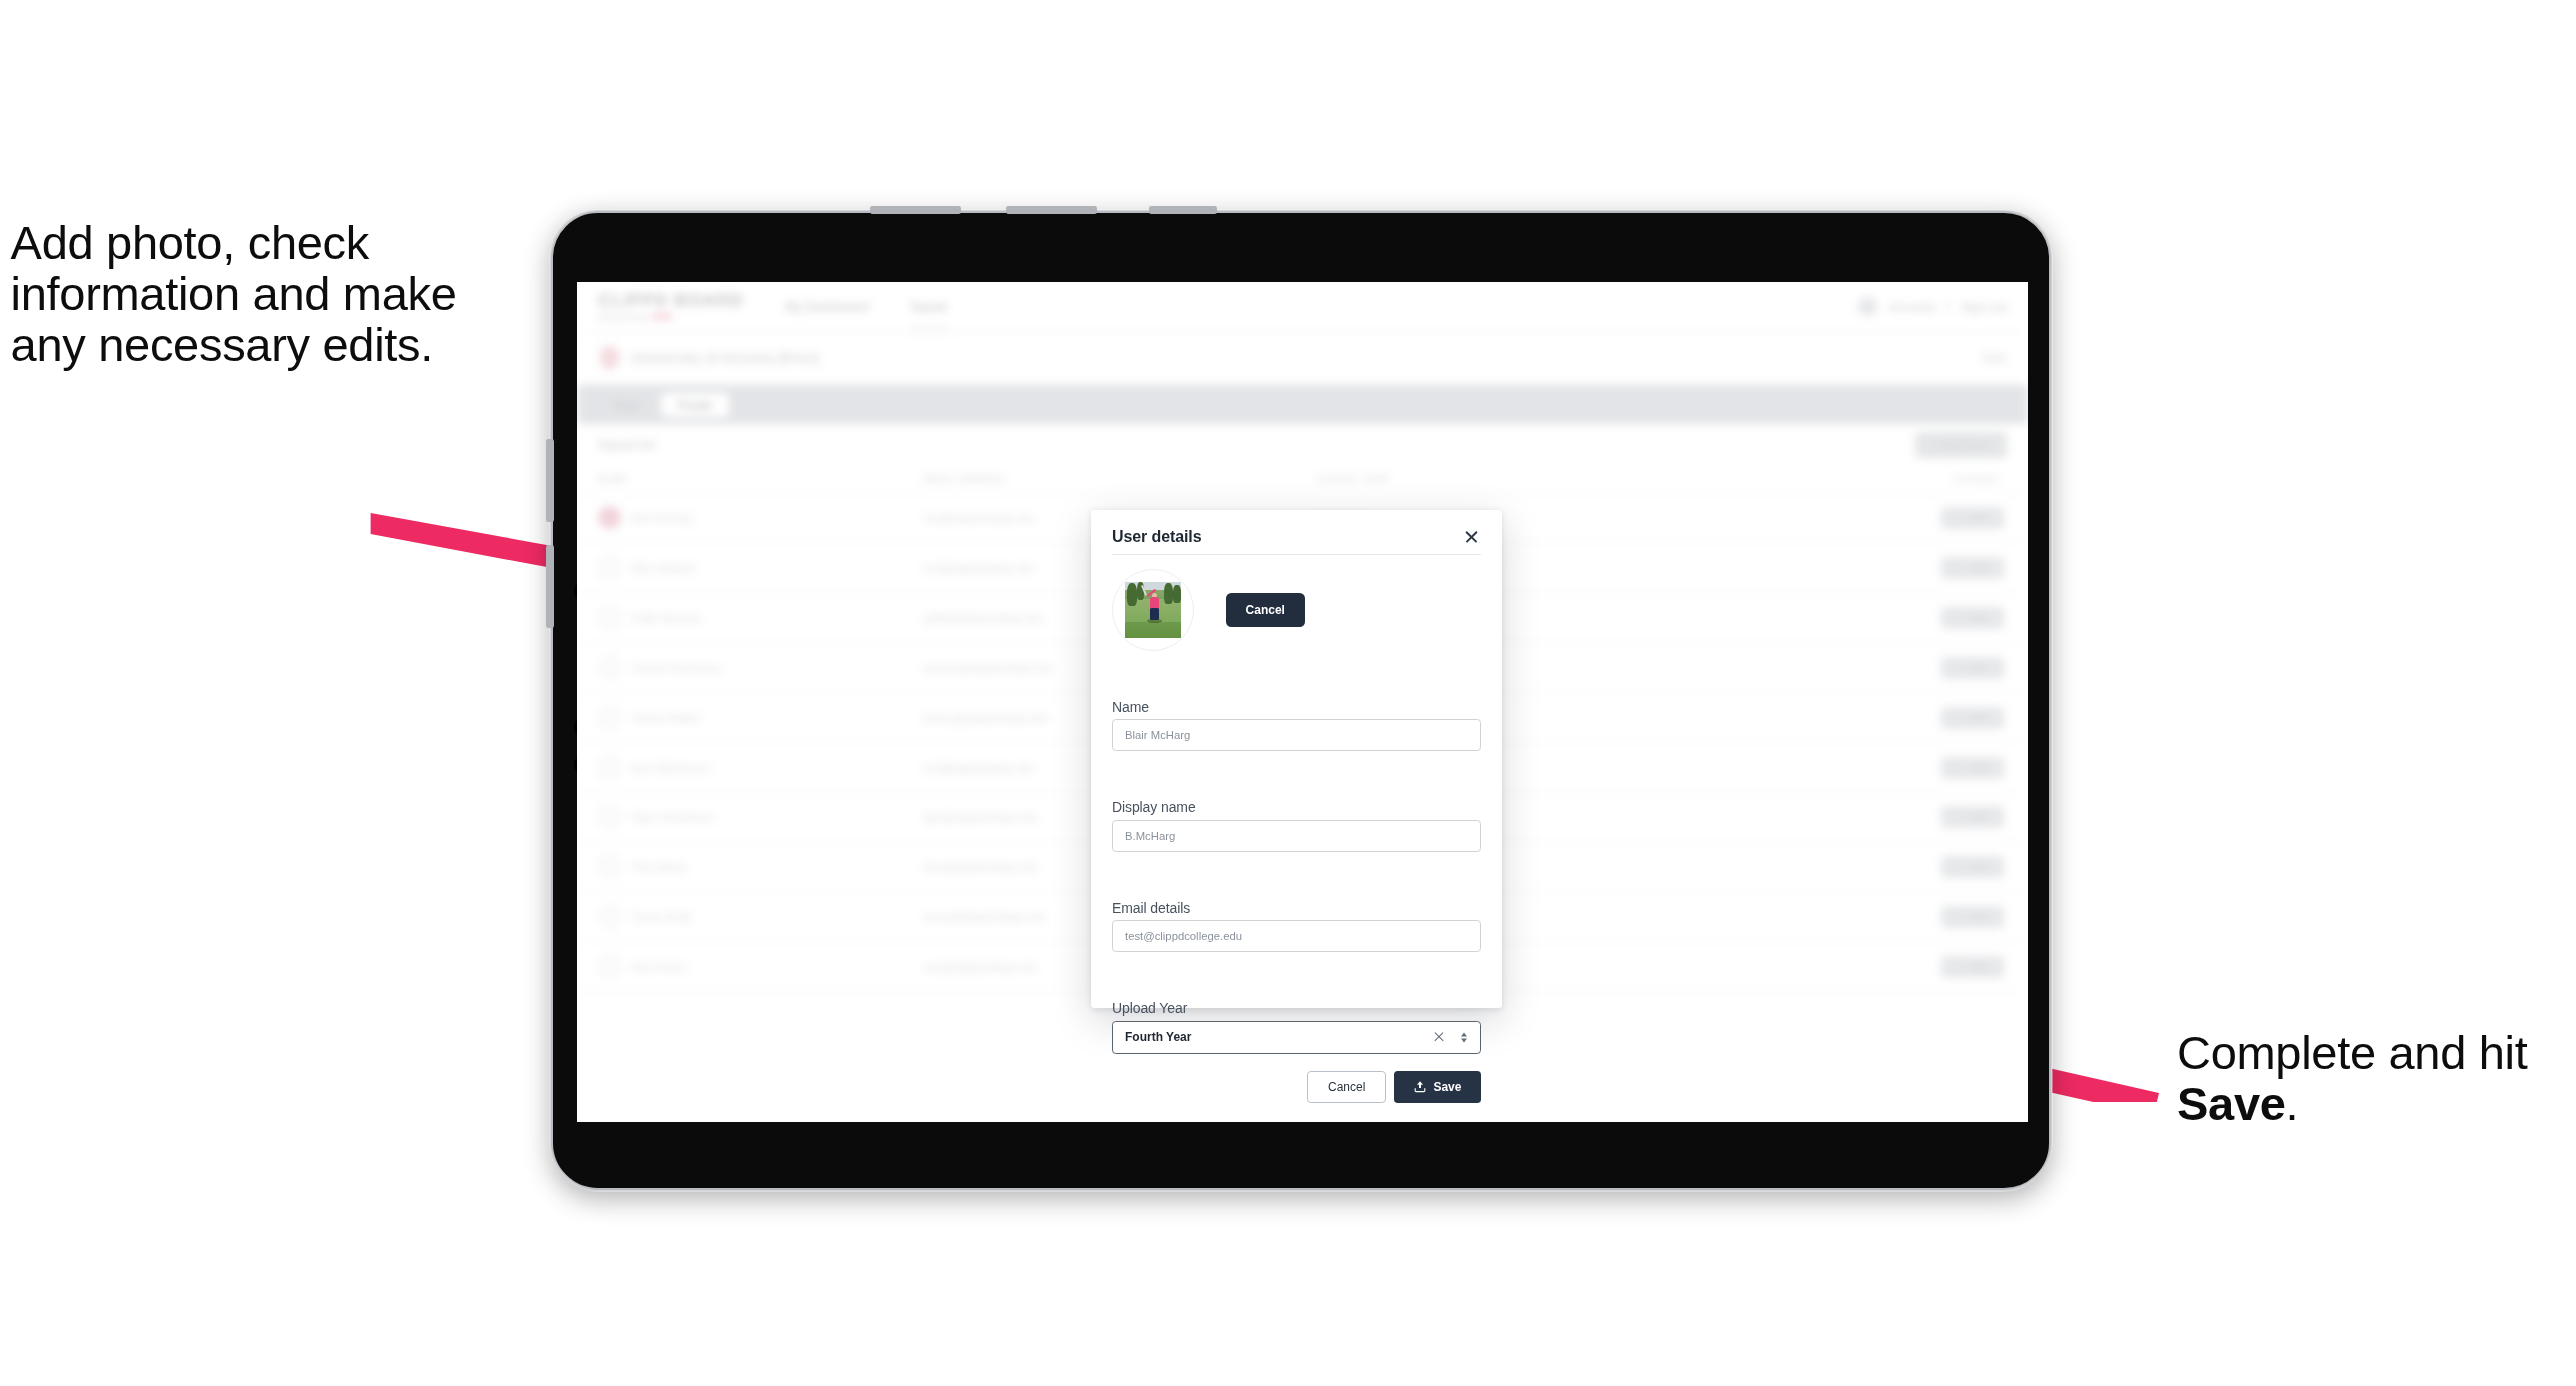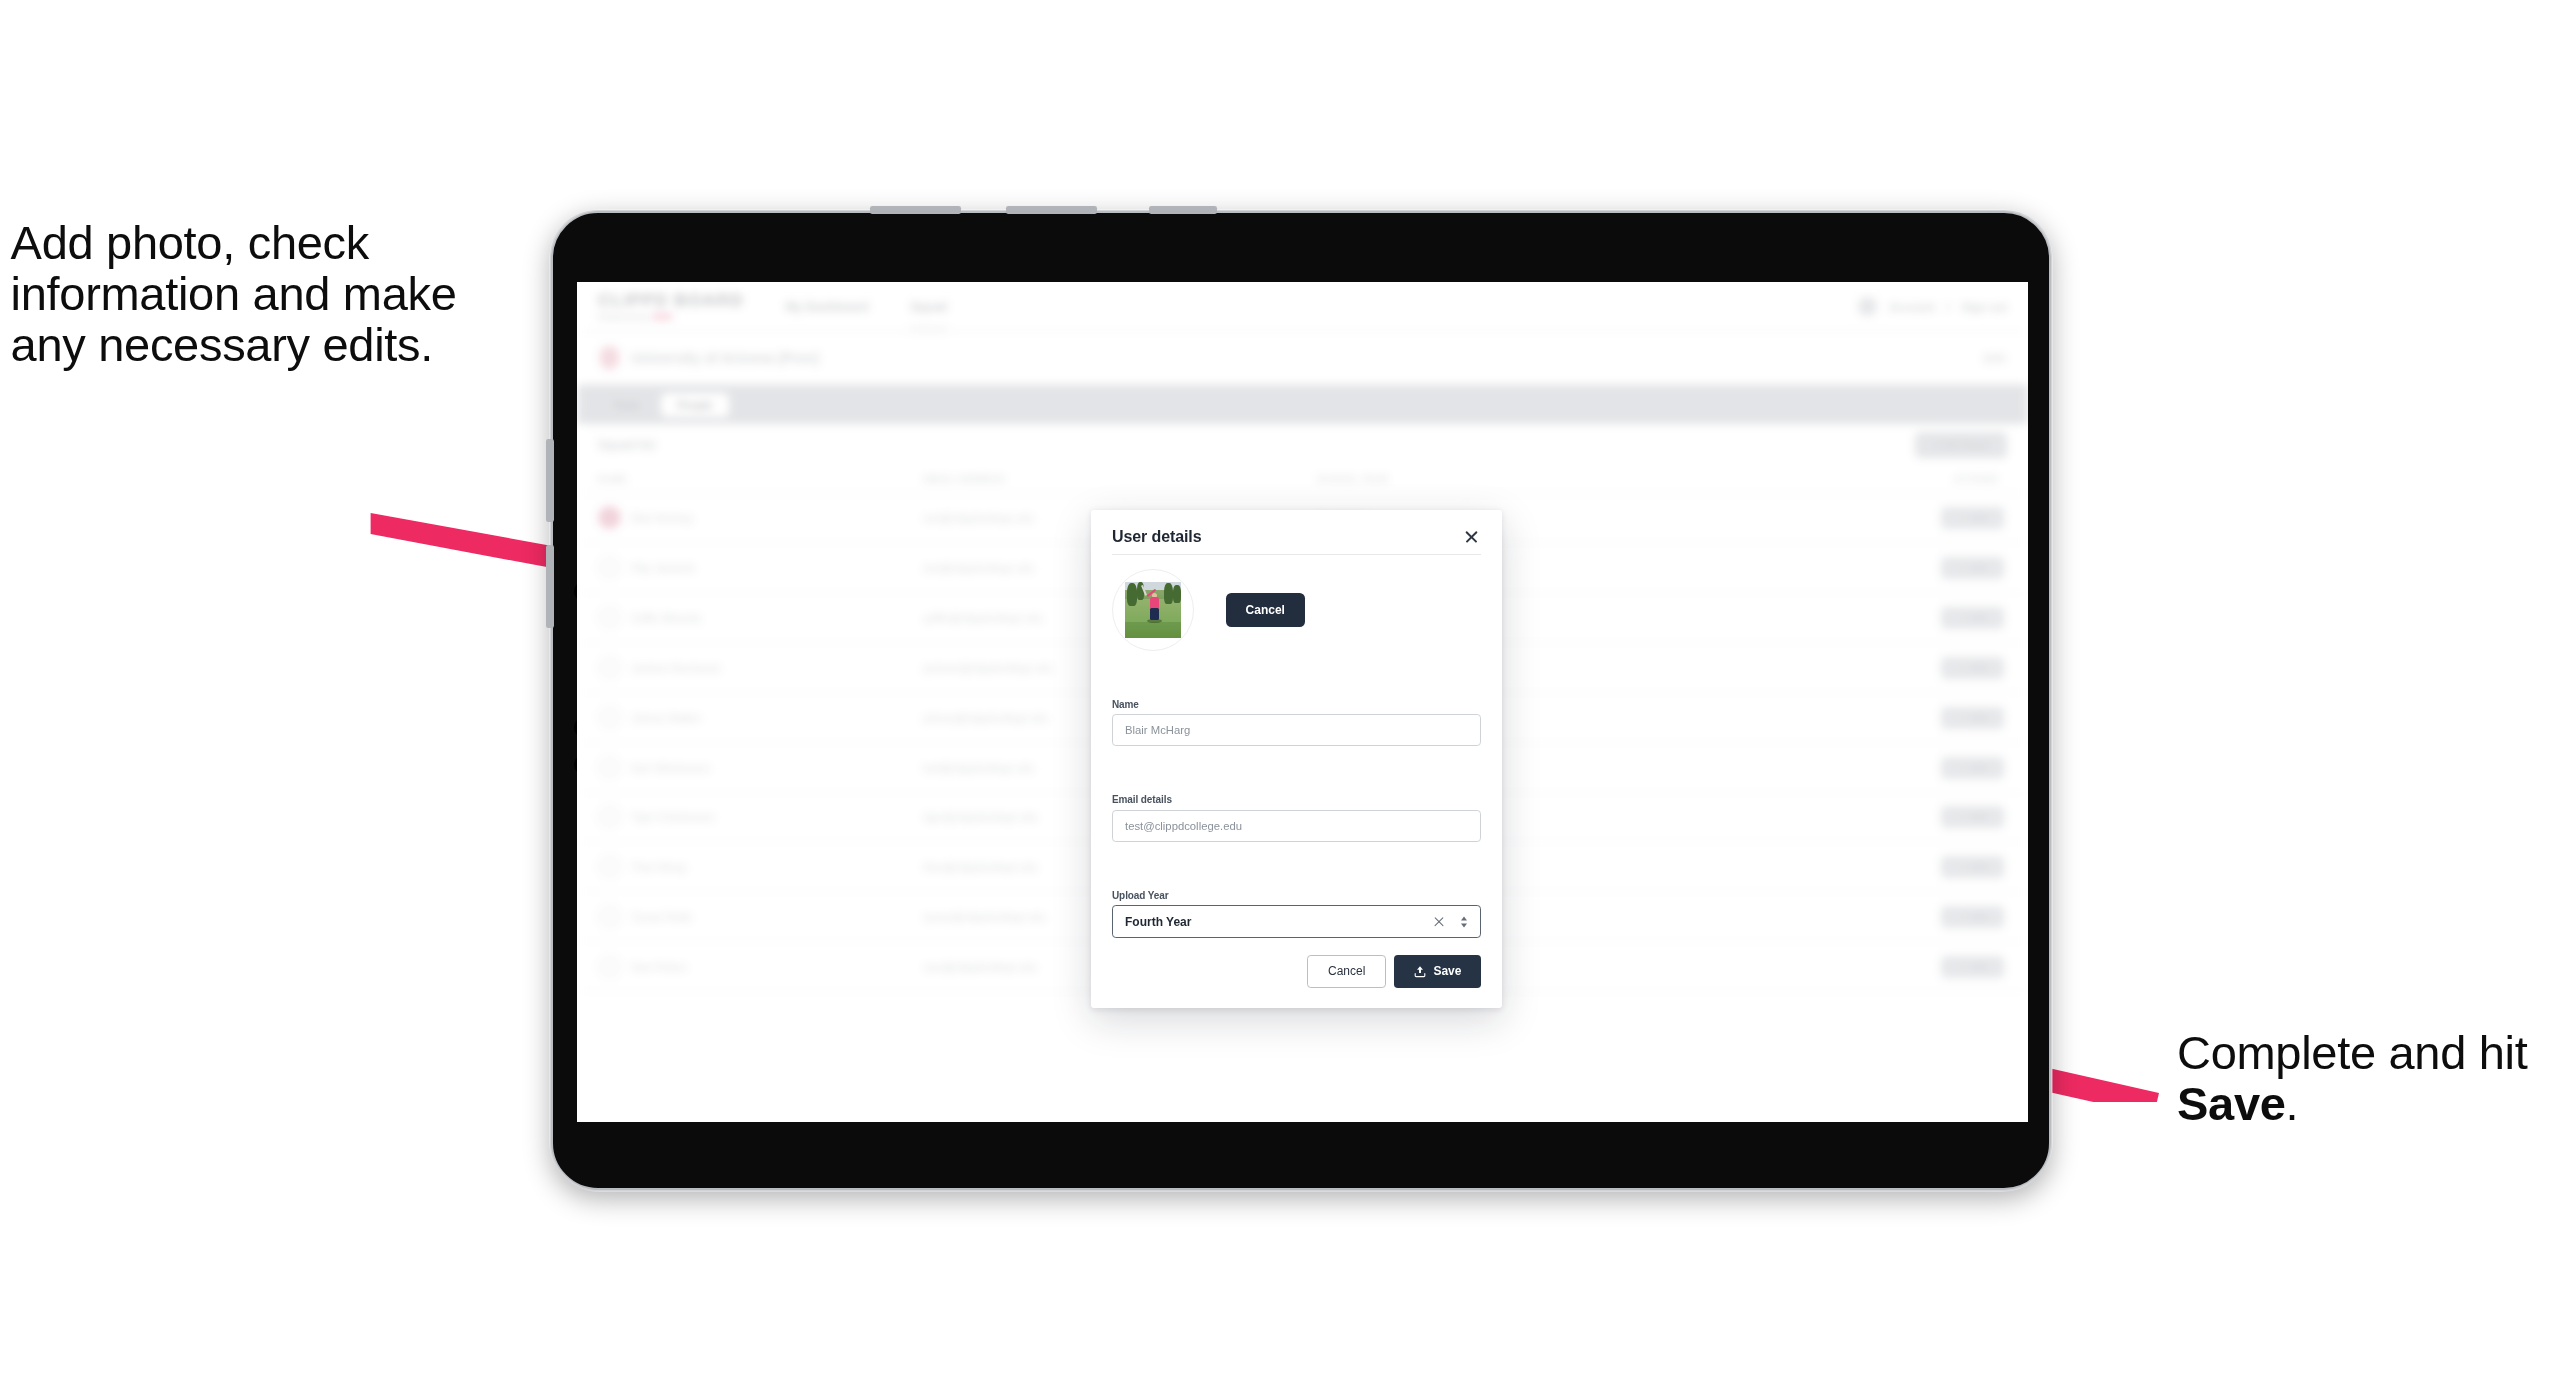--- a/index.html
+++ b/index.html
@@ -309,21 +309,21 @@
   #upload-btn {
     background: #222d3d; color: #ffffff;
     font-size: 12px; font-weight: 600;
     border: none; border-radius: 5.3px;
     padding: 9.8px 19.6px; cursor: pointer;
     font-family: "Liberation Sans", sans-serif;
   }
 
   .field { margin-bottom: 10.6px; }
   .field-label {
-    display: block; font-size: 10px; color: #48525f; font-weight: 700;
+    display: block; font-size: 14px; color: #48525f; font-weight: 400;
     margin-bottom: 4.5px; letter-spacing: -0.1px; margin-top: 48px;
   }
   .field-input {
     width: 100%; height: 32px;
     border: 0.8px solid #cfd3d8; border-radius: 3.8px;
     background: #fff; color: #8b929b;
     font-size: 11.3px; font-family: "Liberation Sans", sans-serif;
     padding: 0 12px; outline: none;
   }
   .field-input::placeholder { color: #8b929b; }
@@ -627,20 +627,24 @@
             </div>
           </div>
           <button id="upload-btn">Cancel</button>
         </div>
 
         <div class="field">
           <label class="field-label">Name</label>
           <input class="field-input" type="text" readonly="" placeholder="Blair McHarg" style="">
         </div>
 
+        <div class="field">
+          <label class="field-label">Display name</label>
+          <input class="field-input" type="text" readonly="" placeholder="B.McHarg" style="">
+        </div>
 
         <div class="field">
           <label class="field-label">Email details</label>
           <input class="field-input" type="text" readonly="" placeholder="test@clippdcollege.edu" style="">
         </div>
 
         <div class="field">
           <label class="field-label">Upload Year</label>
           <div id="select-wrap">
             <div id="school-year-select">Fourth Year</div>

